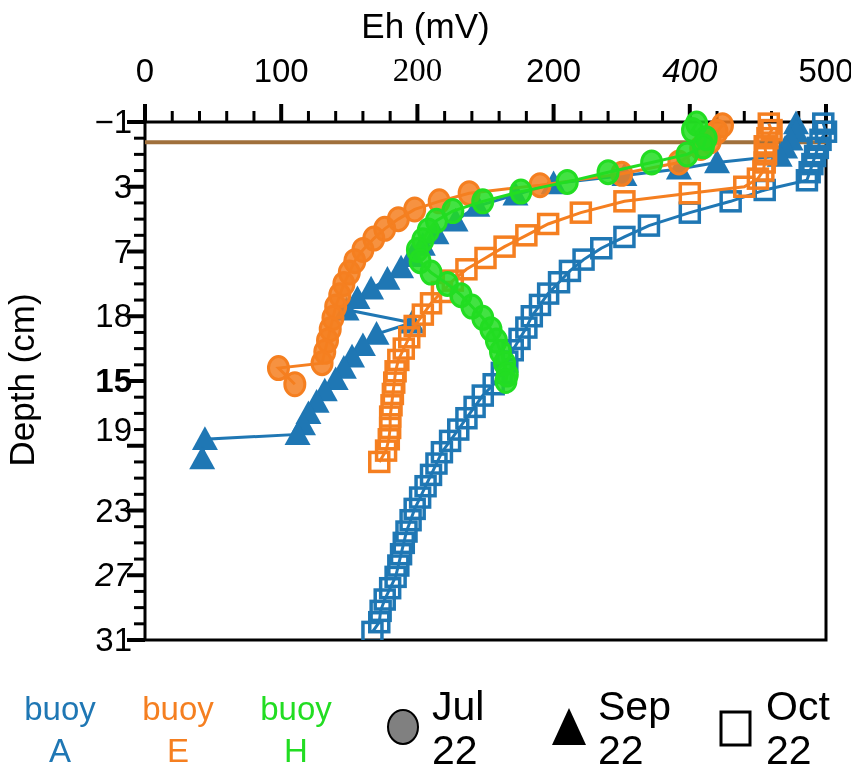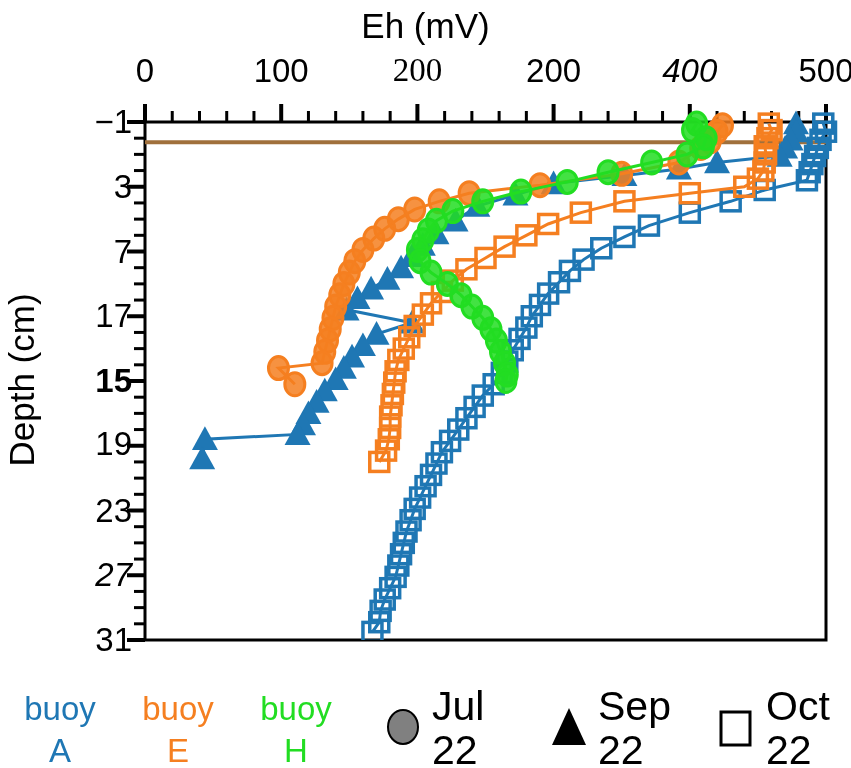--- a/index.html
+++ b/index.html
@@ -47,23 +47,23 @@
       <div class="xtick-label" style="left: 417.4px; font-family: Liberation Serif, serif;">200</div>
       <div class="xtick-label" style="left: 553.6px;">200</div>
       <div class="xtick-label" style="left: 689.8px; font-style: italic;">400</div>
       <div class="xtick-label" style="left: 826px;">500</div>
     </div>
 
   <div id="ytick-col">
       <div class="ytick-label" style="top: 122px;">−1</div>
       <div class="ytick-label" style="top: 186.75px;">3</div>
       <div class="ytick-label" style="top: 251.5px;">7</div>
-      <div class="ytick-label" style="top: 316.25px;">17</div>
+      <div class="ytick-label" style="top: 316.25px;">18</div>
       <div class="ytick-label" style="top: 381px; font-weight: bold;">15</div>
-      <div class="ytick-label" style="top: 444px;">19</div>
+      <div class="ytick-label" style="top: 430px;">19</div>
       <div class="ytick-label" style="top: 510.5px;">23</div>
       <div class="ytick-label" style="top: 575.25px; font-style: italic;">27</div>
       <div class="ytick-label" style="top: 640px; margin-left: 24px;">31</div>
     </div>
 
   <div id="ylabel-wrap">
     <div id="ylabel">Depth (cm)</div>
   </div>
 
   <svg id="plot-svg" width="851" height="768">

